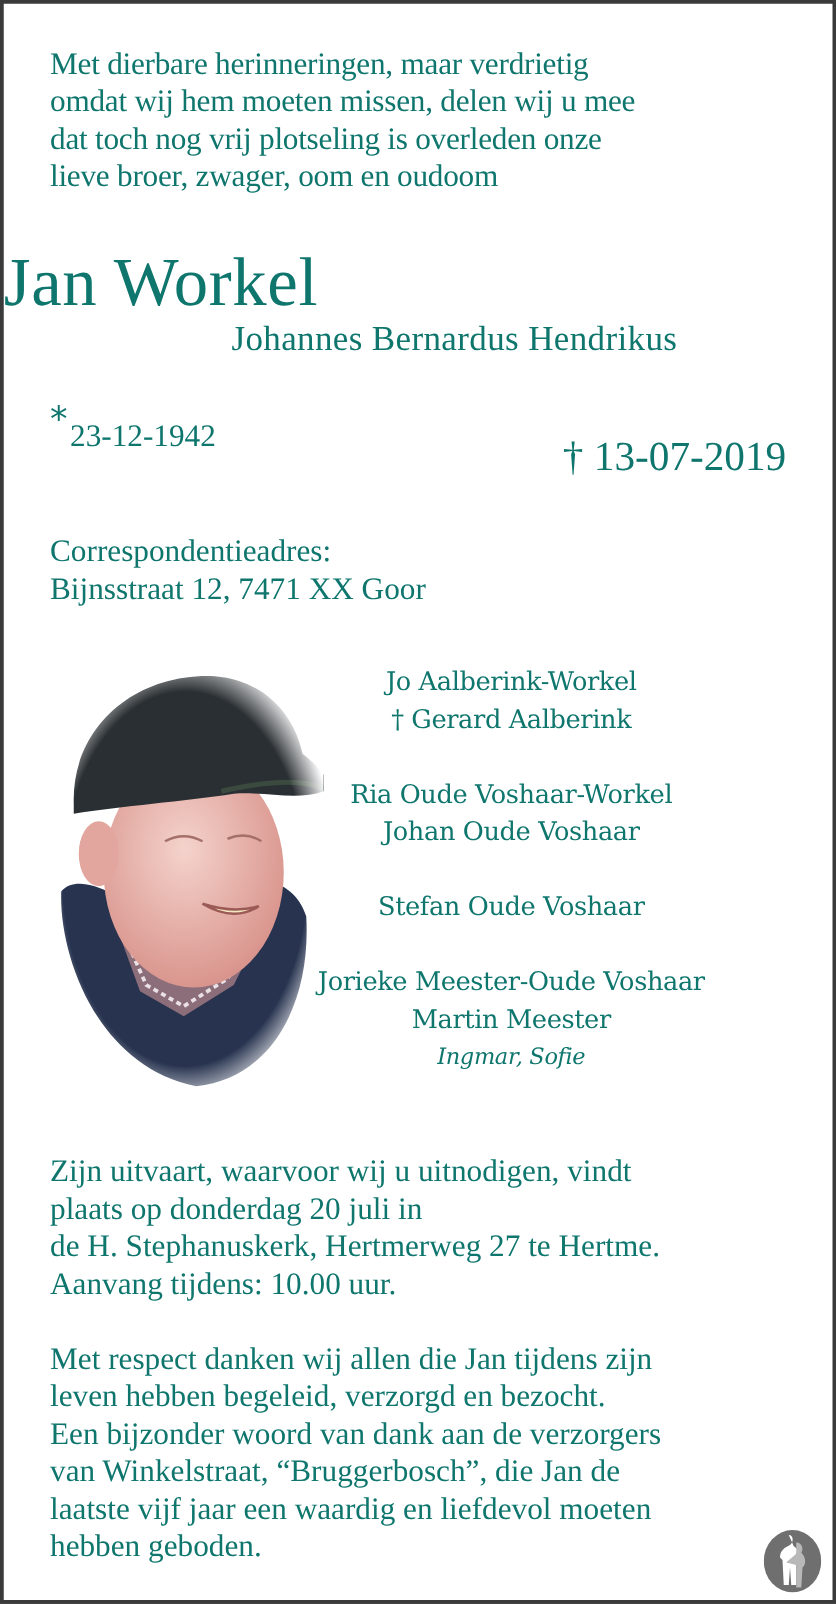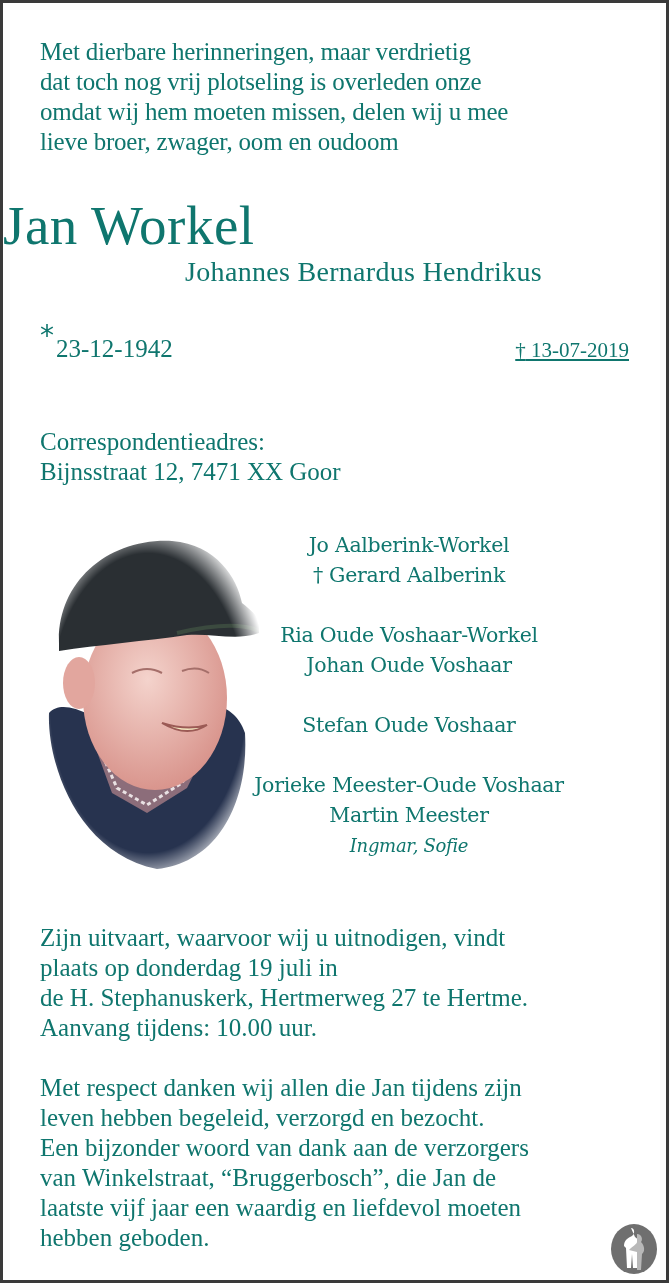--- a/index.html
+++ b/index.html
@@ -26,24 +26,23 @@
       font-family: "Liberation Serif", serif;
       font-size: 28px; line-height: 34px; letter-spacing: 0.3px; margin-left: 29px;
     }
     .birth {
       position: absolute; left: 37px; top: 330px;
       font-family: "Liberation Serif", serif; font-size: 25px; line-height: 30px;
       white-space: nowrap;
     }
     .birth .star { font-size: 28px; position: relative; top: -12px; margin-right: 2px; font-family: "DejaVu Sans", sans-serif; }
     .death {
-      position: absolute; right: 37px; top: 332px;
-      font-family: "Liberation Serif", serif; font-size: 21px; line-height: 30px;
+      position: absolute; right: 37px; top: 348px;
+      font-family: "Liberation Serif", serif; font-size: 33px; line-height: 30px;
       white-space: nowrap;
-      text-decoration: underline;
     }
     .address {
       position: absolute; left: 37px; top: 424px;
       font-family: Liberation Serif, serif; font-size: 25px; line-height: 30px;
     }
     .address span { display: block; white-space: nowrap; }
     .photo {
       position: absolute; left: 34px; top: 530px; width: 222px; height: 340px;
     }
     .family {
@@ -67,22 +66,22 @@
       position: absolute; left: 608px; top: 1221px; width: 46px; height: 50px;
     }
   </style>
 </head>
 <body>
 
 <div class="card">
 
   <div class="intro">
     <span>Met dierbare herinneringen, maar verdrietig</span>
+    <span>omdat wij hem moeten missen, delen wij u mee</span>
     <span>dat toch nog vrij plotseling is overleden onze</span>
-    <span>omdat wij hem moeten missen, delen wij u mee</span>
     <span>lieve broer, zwager, oom en oudoom</span>
   </div>
 
   <div class="name">Jan Workel</div>
   <div class="fullname">Johannes Bernardus Hendrikus</div>
 
   <div class="birth">
     <span class="star">*</span><span>23-12-1942</span>
   </div>
   <div class="death">
@@ -139,21 +138,21 @@
     </div>
     <div class="group">
       <span>Jorieke Meester-Oude Voshaar</span>
       <span>Martin Meester</span>
     </div>
     <div class="kids">Ingmar, Sofie</div>
   </div>
 
   <div class="funeral">
     <span>Zijn uitvaart, waarvoor wij u uitnodigen, vindt</span>
-    <span>plaats op donderdag 19 juli in</span>
+    <span>plaats op donderdag 20 juli in</span>
     <span>de H. Stephanuskerk, Hertmerweg 27 te Hertme.</span>
     <span>Aanvang tijdens: 10.00 uur.</span>
   </div>
 
   <div class="thanks">
     <span>Met respect danken wij allen die Jan tijdens zijn</span>
     <span>leven hebben begeleid, verzorgd en bezocht.</span>
     <span>Een bijzonder woord van dank aan de verzorgers</span>
     <span>van Winkelstraat, “Bruggerbosch”, die Jan de</span>
     <span>laatste vijf jaar een waardig en liefdevol moeten</span>

